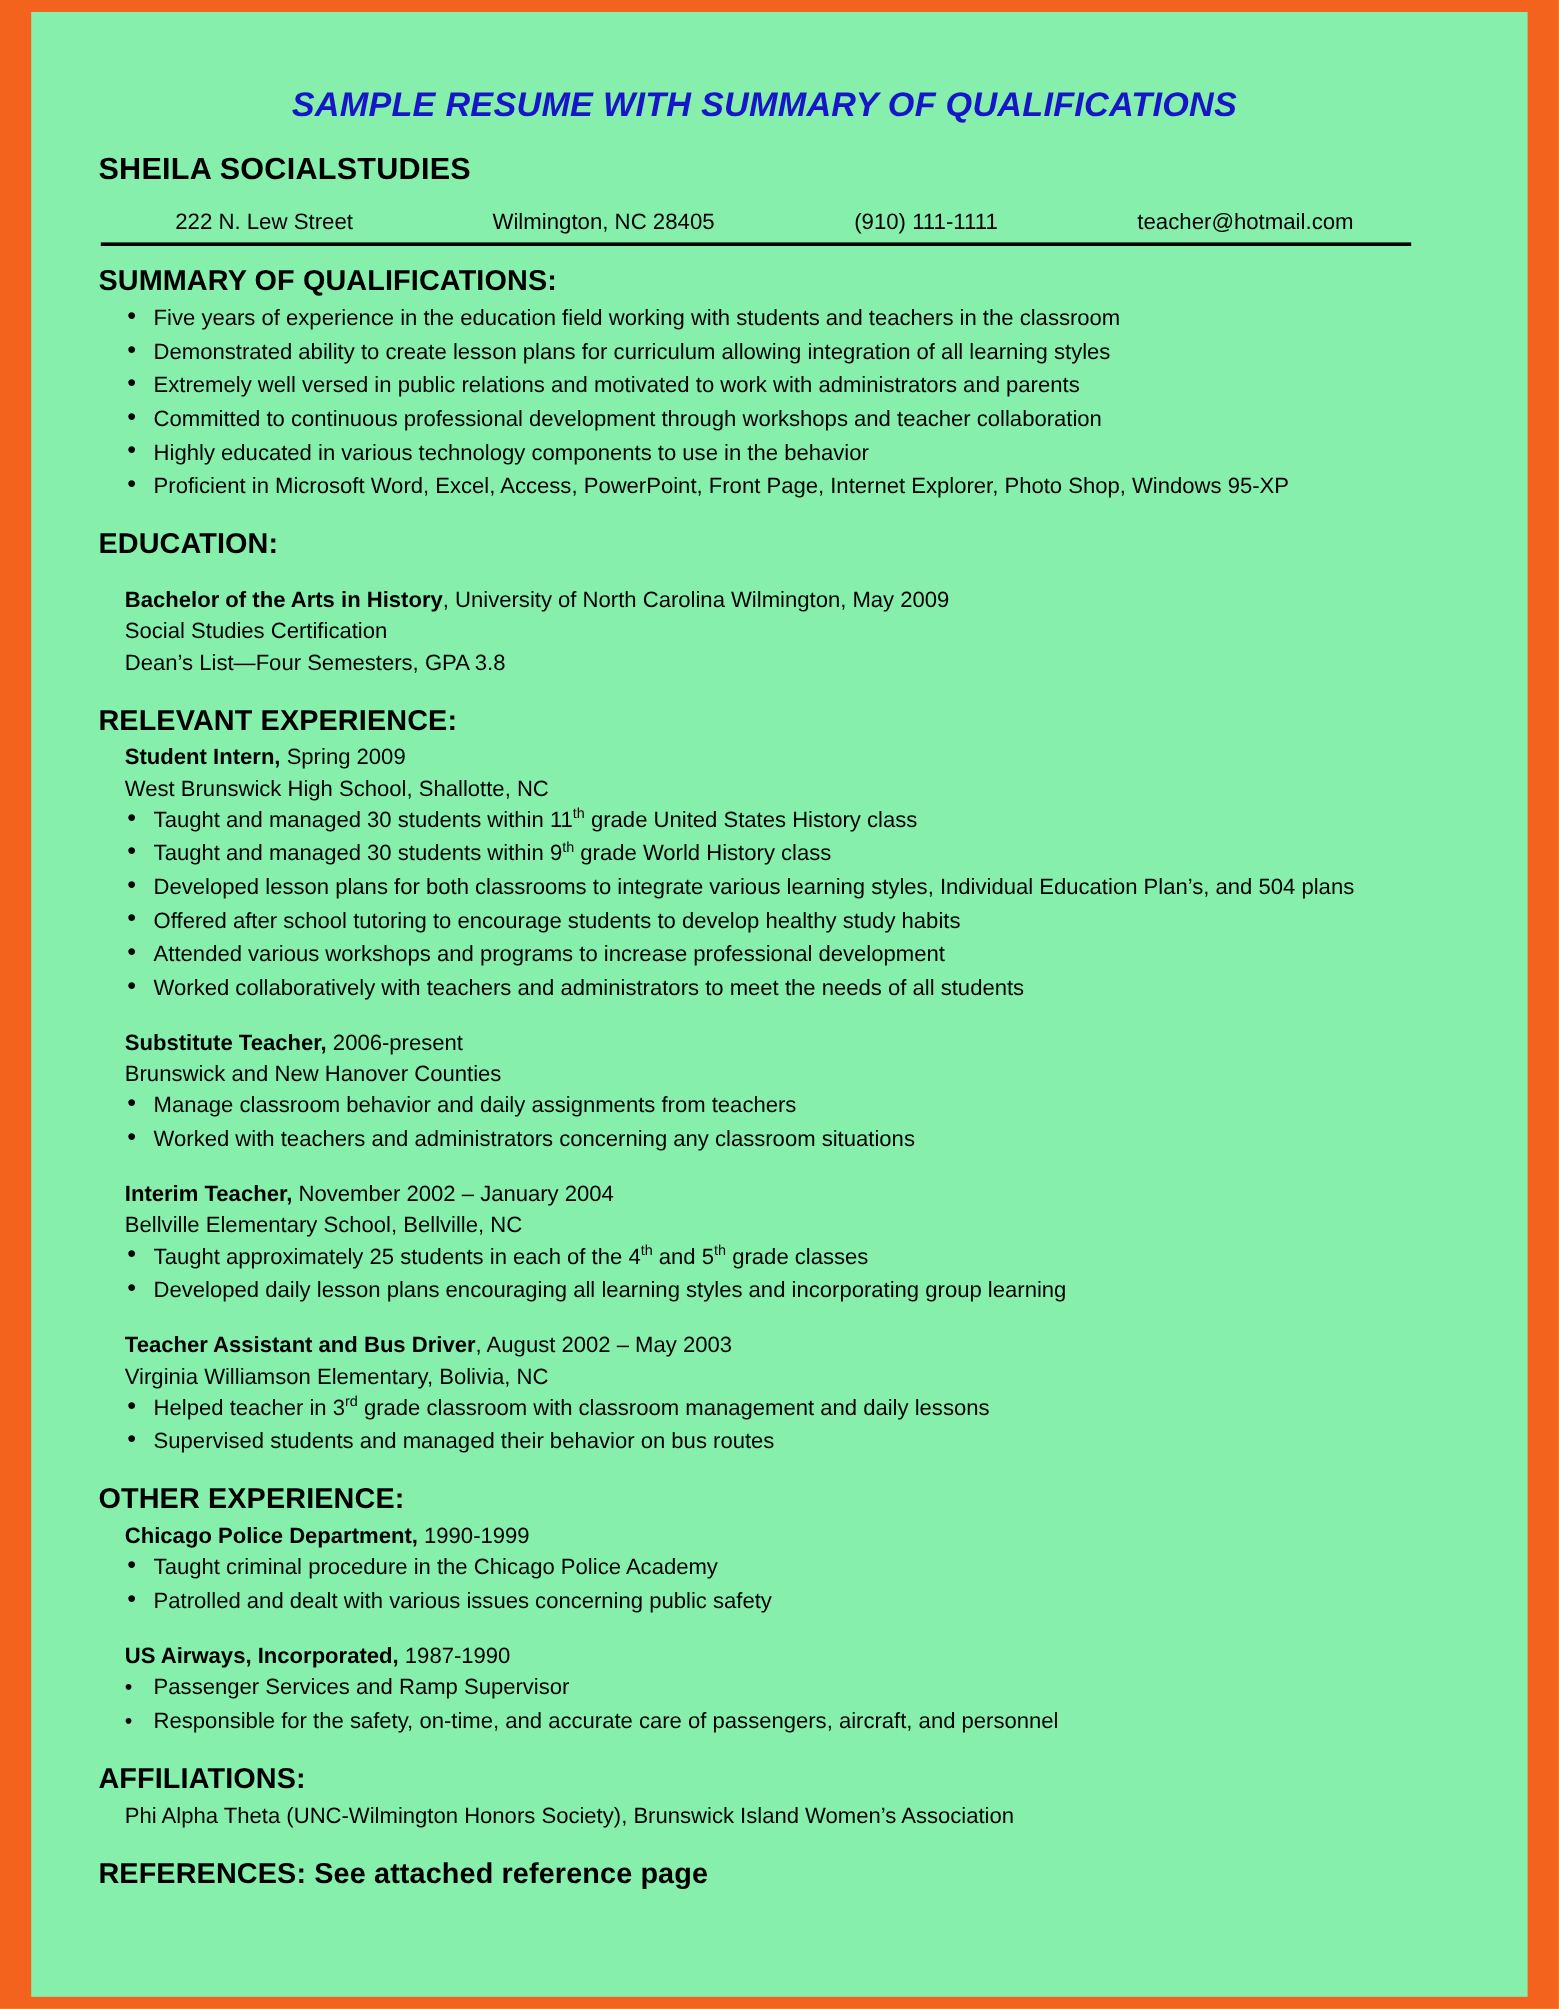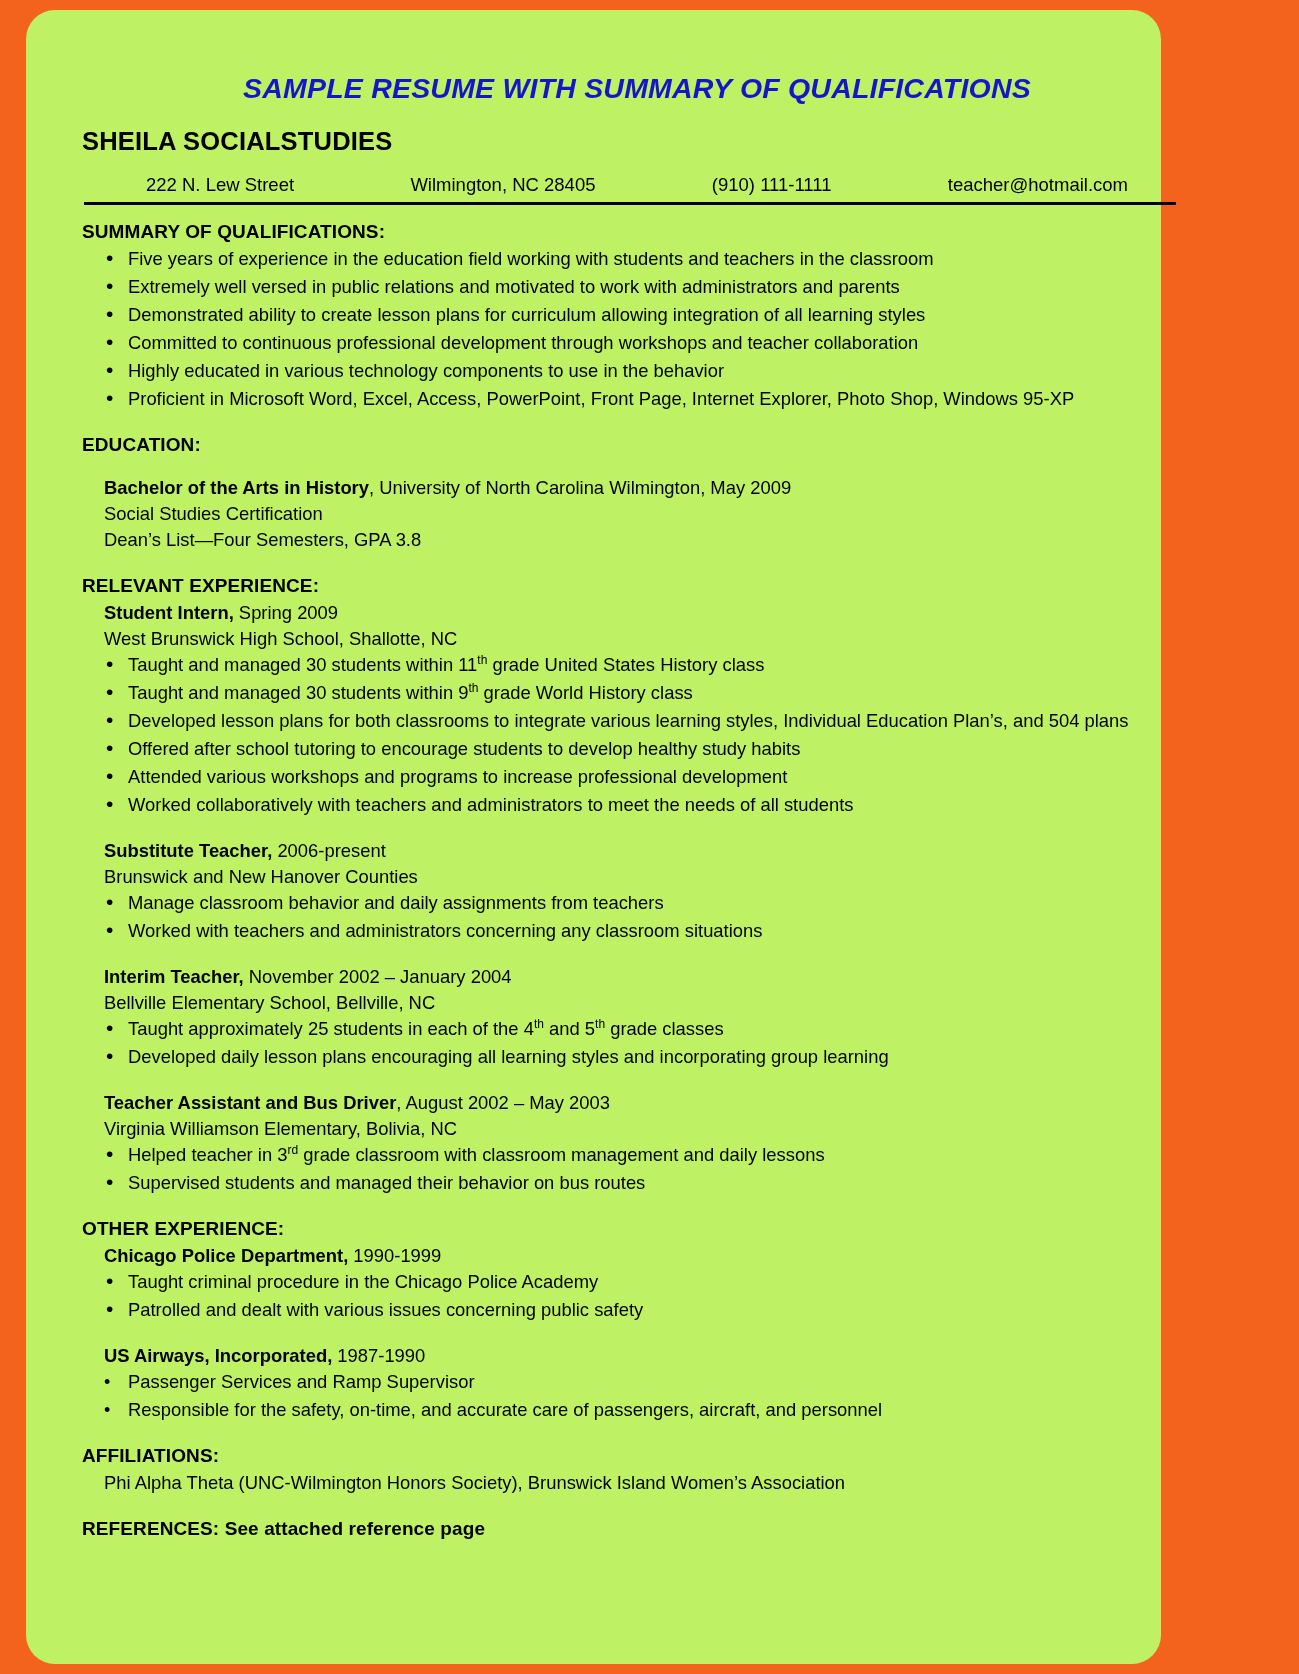--- a/index.html
+++ b/index.html
@@ -10,25 +10,24 @@
     width: 1299px;
     height: 1674px;
     background: #f4631e;
     font-family: "Liberation Sans", sans-serif;
     overflow: hidden;
   }
   .page {
     position: absolute;
     left: 26px;
     top: 10px;
-    width: 1135px;
+    width: 1247px;
     height: 1654px;
-    background: #bef264;
+    background: #86efac;
     box-sizing: border-box;
-    border-radius: 29px;
   }
   .inner {
     position: absolute;
     left: 56px;
     top: 62px;
     width: 1110px;
   }
   .doc-title {
     color: #1616c8;
     font-style: italic;
@@ -55,21 +54,21 @@
   }
   .hrule {
     border: none;
     border-top: 3px solid #000;
     margin: 0 0 16px 0;
     width: 1092px;
     margin-left: 2px;
   }
   .section-head {
     font-weight: bold;
-    font-size: 19px;
+    font-size: 24px;
     margin: 0 0 3px 0;
     letter-spacing: 0.1px;
   }
   .section-block {
     margin-bottom: 22px;
   }
   ul.bullets {
     list-style: none;
     margin: 0;
     padding: 0;
@@ -134,22 +133,22 @@
       <span>(910) 111-1111</span>
       <span>teacher@hotmail.com</span>
     </div>
 
     <hr class="hrule">
 
     <div class="section-block">
       <div class="section-head">SUMMARY OF QUALIFICATIONS:</div>
       <ul class="bullets" id="summary-bullets">
           <li>Five years of experience in the education field working with students and teachers in the classroom</li>
+          <li>Demonstrated ability to create lesson plans for curriculum allowing integration of all learning styles</li>
           <li>Extremely well versed in public relations and motivated to work with administrators and parents</li>
-          <li>Demonstrated ability to create lesson plans for curriculum allowing integration of all learning styles</li>
           <li>Committed to continuous professional development through workshops and teacher collaboration</li>
           <li>Highly educated in various technology components to use in the behavior</li>
           <li>Proficient in Microsoft Word, Excel, Access, PowerPoint, Front Page, Internet Explorer, Photo Shop, Windows 95-XP</li>
         </ul>
     </div>
 
     <div class="section-block">
       <div class="section-head">EDUCATION:</div>
       <div class="edu-lines">
         <div class="sub-line"><b>Bachelor of the Arts in History</b><span>, University of North Carolina Wilmington, May 2009</span></div>

